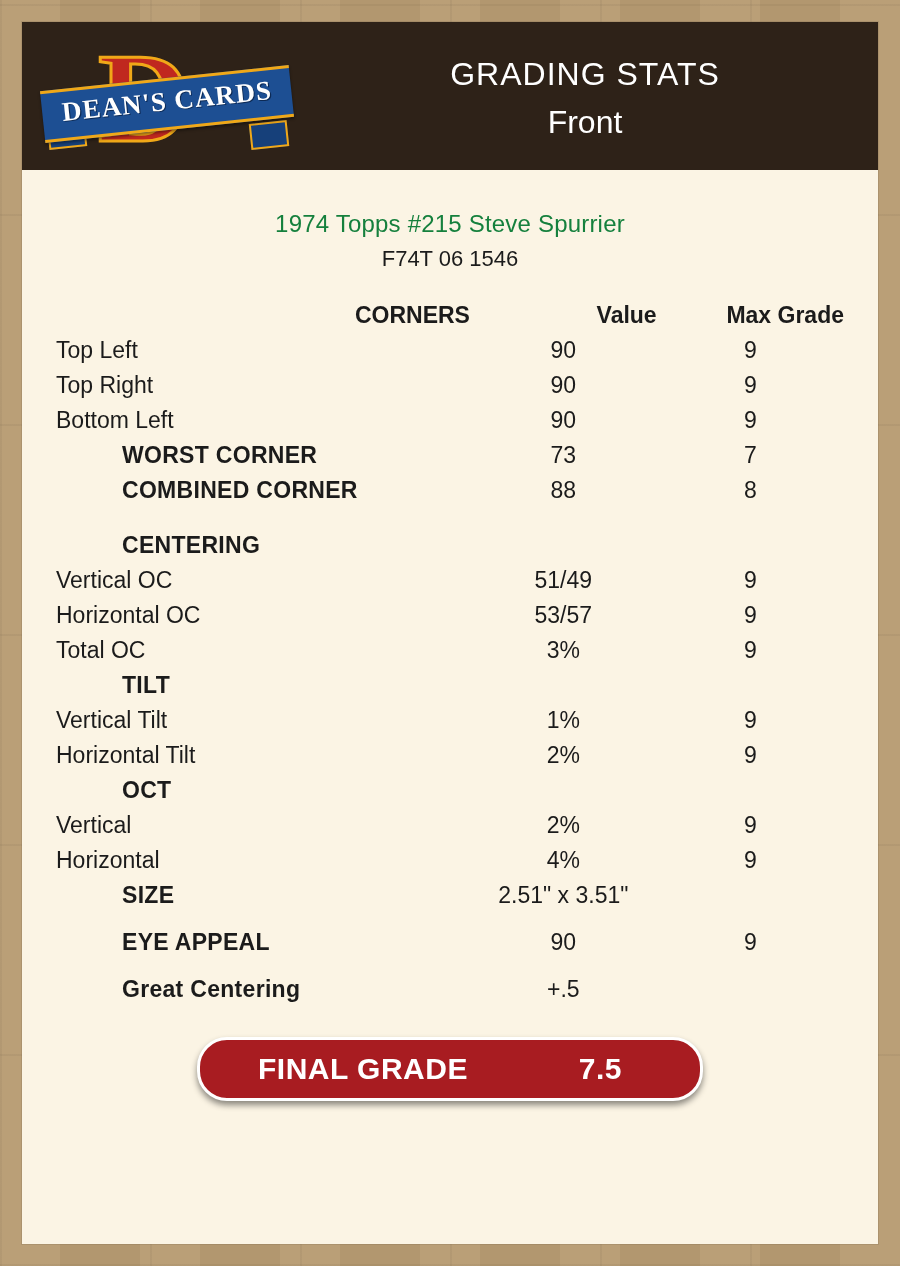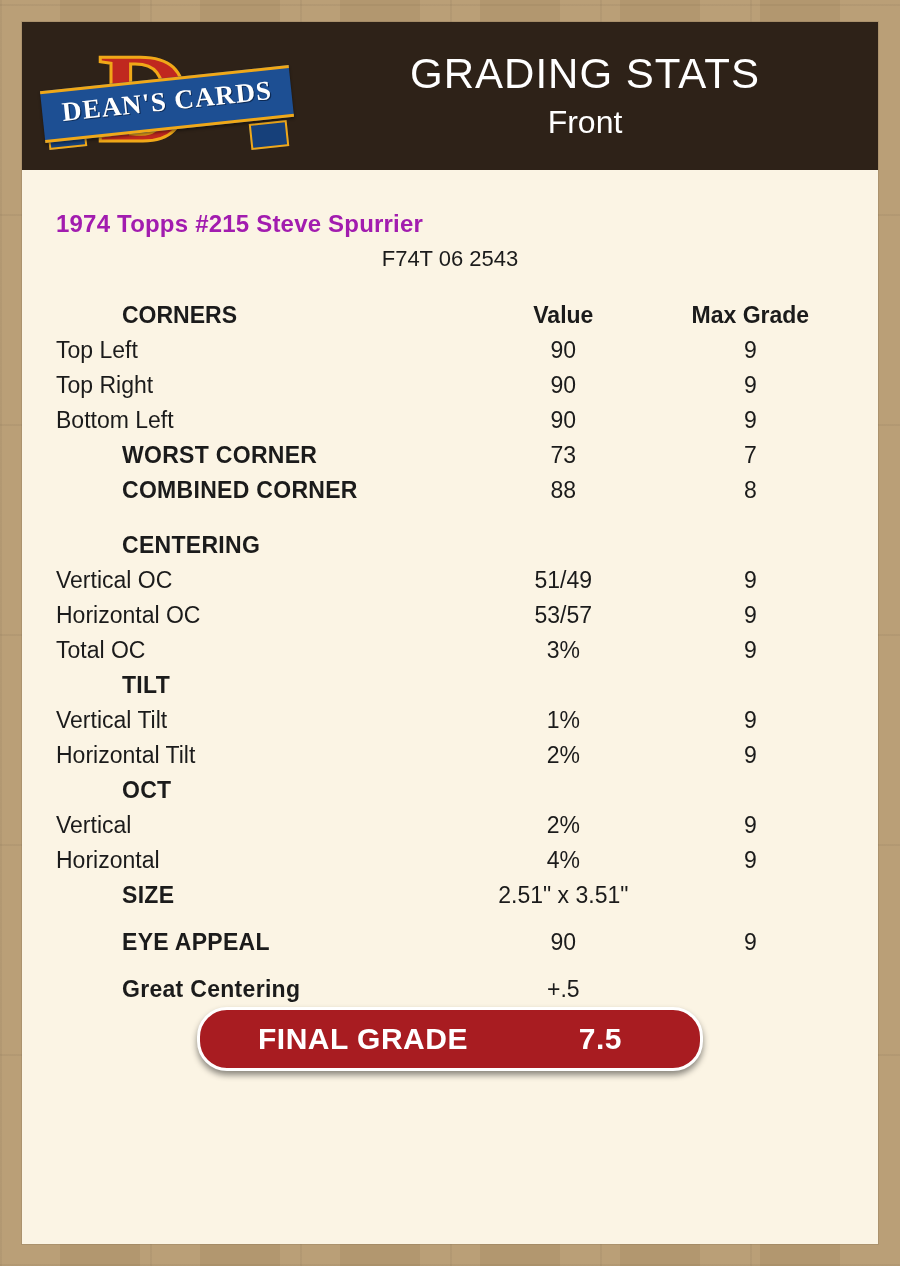--- a/index.html
+++ b/index.html
@@ -106,38 +106,38 @@
 
   .header-titles {
     position: absolute;
     left: 290px;
     right: 20px;
     top: 26px;
     text-align: center;
     color: #ffffff;
   }
   .header-title {
-    font-size: 42px;
+    font-size: 32px;
     letter-spacing: 1px;
     line-height: 52px;
   }
   .header-subtitle {
     font-size: 32px;
     line-height: 44px;
   }
 
   .body-area {
     padding: 26px 34px 0 34px;
   }
 
   .card-name {
-    text-align: left;
+    text-align: center;
     font-size: 24px;
-    font-weight: bold;
-    color: #a21caf;
+    font-weight: normal;
+    color: #15803d;
     letter-spacing: 0.2px;
     margin-top: 14px;
   }
   .card-code {
     text-align: center;
     font-size: 22px;
     color: #1b1b1b;
     margin-top: 8px;
   }
 
@@ -155,33 +155,34 @@
   }
   td.c-label { width: 370px; padding-left: 98px; }
   td.c-value { width: 200px; text-align: center; }
   td.c-grade { width: 200px; text-align: center; }
 
   tr.section td.c-label {
     font-weight: bold;
     padding-left: 66px;
     letter-spacing: 0.3px;
   }
-  tr.section-head td { font-weight: bold; }
+  tr.section-head td { font-weight: bold; text-align: right; }
   tr.section-head td.c-value,
   tr.section-head td.c-grade { font-weight: bold; }
 
   tr.spacer td { height: 20px; }
   tr.spacer-sm td { height: 12px; }
 
   td.size-value {
     text-align: center;
     padding-right: 60px;
   }
 
   .final-wrap {
+    margin-top: 30px;
     display: flex;
     justify-content: center;
   }
   .final-grade {
     width: 500px;
     height: 58px;
     background: #a81c21;
     border: 3px solid #ffffff;
     border-radius: 30px;
     box-shadow: 0 4px 6px rgba(0,0,0,0.45);
@@ -212,21 +213,21 @@
     </div>
     <div class="header-titles">
       <div class="header-title">GRADING STATS</div>
       <div class="header-subtitle">Front</div>
     </div>
   </div>
 
   <div class="body-area">
 
     <div class="card-name">1974 Topps #215 Steve Spurrier</div>
-    <div class="card-code">F74T 06 2543</div>
+    <div class="card-code">F74T 06 1546</div>
 
     <table class="stats">
       <tbody>
         <tr class="section-head">
           <td class="c-label" style="padding-left:66px;">CORNERS</td>
           <td class="c-value">Value</td>
           <td class="c-grade">Max Grade</td>
         </tr>
 
         <tr>

